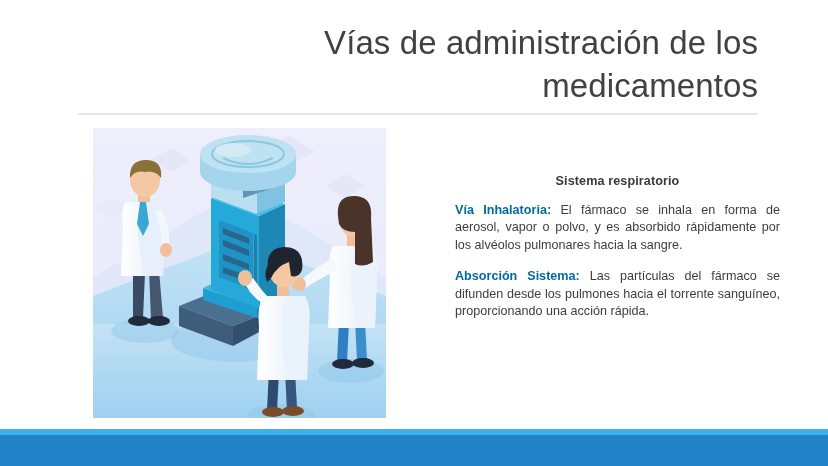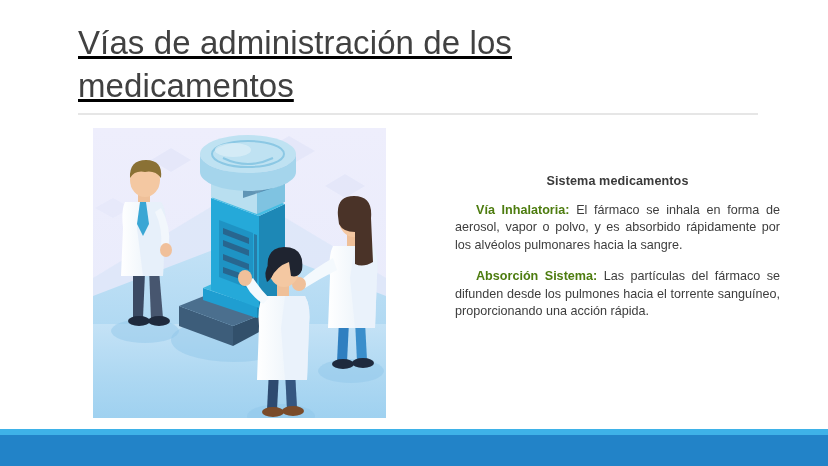--- a/index.html
+++ b/index.html
@@ -21,22 +21,21 @@
     inset: 0;
     background: #ffffff;
   }
 
   
   .title-block {
     position: absolute;
     left: 78px;
     top: 22px;
     width: 680px;
-    text-align: left;
-    text-decoration: underline;
+    text-align: right;
   }
   .title-text {
     font-family: "Liberation Sans", sans-serif;
     font-size: 33px;
     font-weight: 300;
     line-height: 1.30;
     color: #414141;
     letter-spacing: 0.1px;
     white-space: pre-line;
   }
@@ -80,22 +79,21 @@
     font-size: 12.6px;
     line-height: 1.38;
     color: #3d3d3d;
     text-align: justify;
     text-justify: inter-word;
     margin: 0 0 14px 0;
   }
   .para:last-child { margin-bottom: 0; }
   .para .lead {
     font-weight: bold;
-    color: #4d7c0f;
-    margin-left: 21px;
+    color: #0369a1;
   }
 
   
   .band-thin {
     position: absolute;
     left: 0;
     top: 429px;
     width: 828px;
     height: 6px;
     background: #3eb2e8;
@@ -251,21 +249,21 @@
 
         <path d="M184,154 L196,154 L196,168 L184,168 Z" fill="#efc099"></path>
         <ellipse cx="191" cy="142" rx="15" ry="17" fill="#f4c8a2"></ellipse>
         <path d="M175,142 Q172,120 191,119 Q212,119 209,142 Q206,150 198,148 L196,134 Q184,138 178,150 Z" fill="#1f2430"></path>
         <path d="M176,136 Q170,144 174,154 Q180,150 180,142 Z" fill="#1f2430"></path>
       </g>
     </svg>
   </div>
 
   <div class="text-col">
-    <div class="sub-head">Sistema medicamentos</div>
+    <div class="sub-head">Sistema respiratorio</div>
 
     <p class="para"><span class="lead">Vía Inhalatoria:</span><span> El fármaco se inhala en forma de aerosol, vapor o polvo, y es absorbido rápidamente por los alvéolos pulmonares hacia la sangre.</span></p>
 
     <p class="para"><span class="lead">Absorción Sistema:</span><span> Las partículas del fármaco se difunden desde los pulmones hacia el torrente sanguíneo, proporcionando una acción rápida.</span></p>
   </div>
 
   <div class="band-thin"></div>
   <div class="band-main"></div>
 
 </div>

